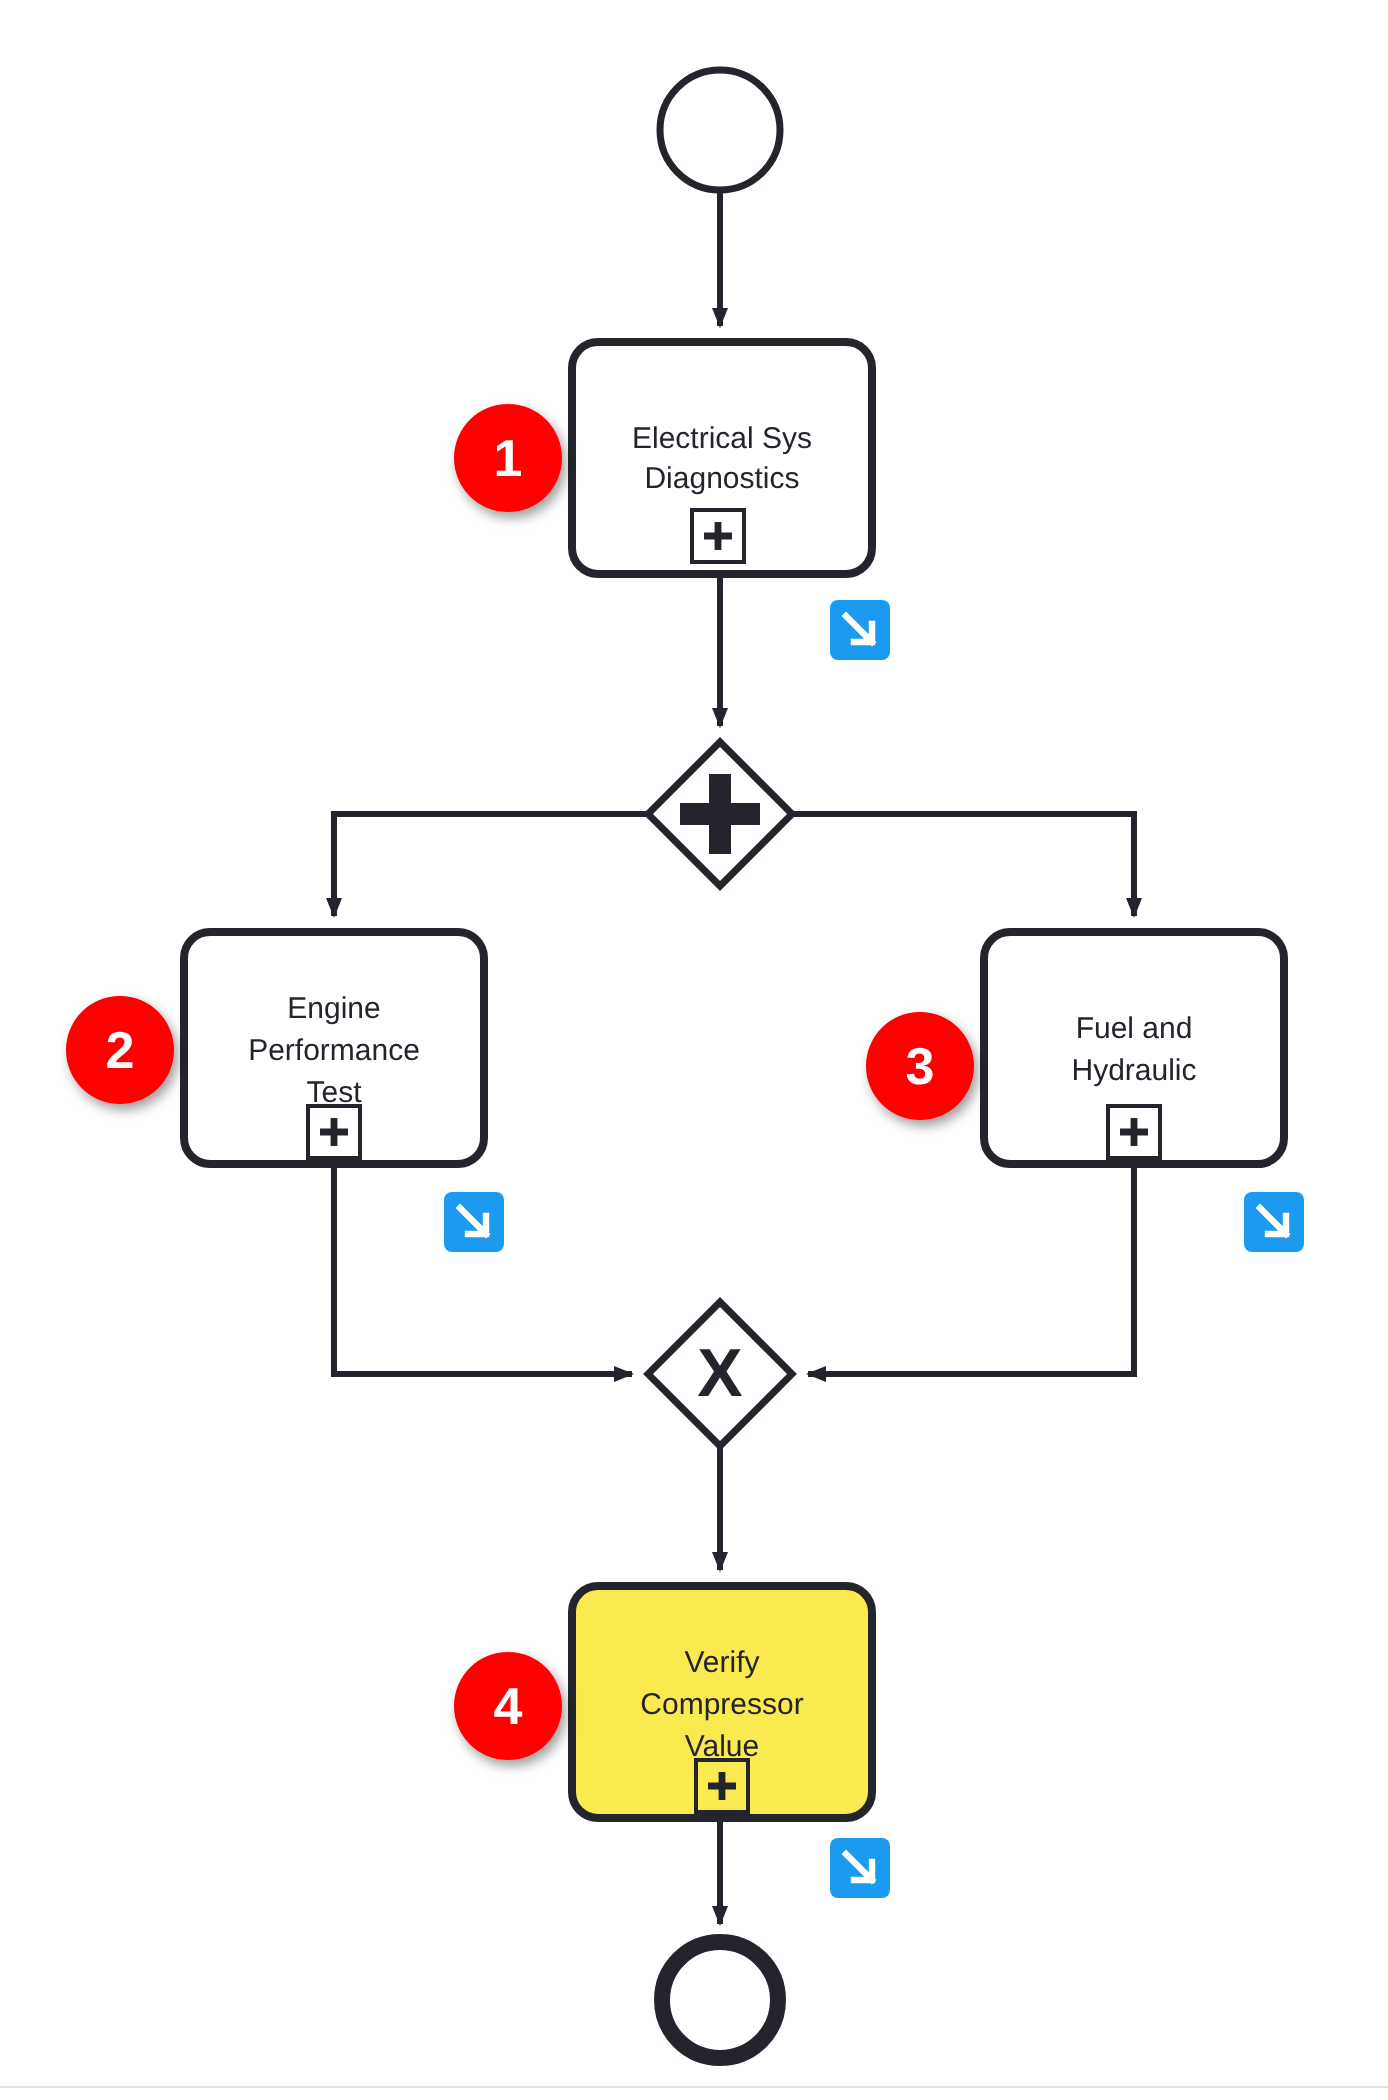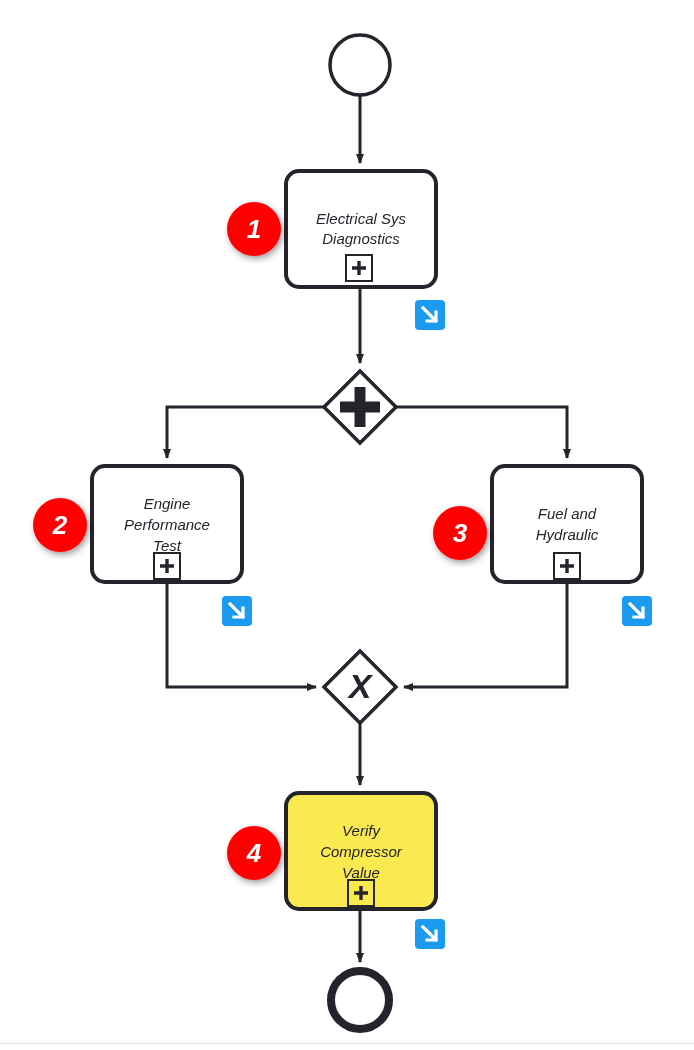--- a/index.html
+++ b/index.html
@@ -13,21 +13,20 @@
     font-family: "Liberation Sans", sans-serif;
     position: relative;
     overflow: hidden;
   }
   #diagram-root {
     position: absolute;
     left: 0;
     top: 0;
     width: 694px;
     height: 1050px;
-    font-style: italic;
   }
   svg#bpmn-canvas {
     position: absolute;
     left: 0;
     top: 0;
     display: block;
   }
   .node-label {
     font-family: "Liberation Sans", sans-serif;
     font-size: 15px;

